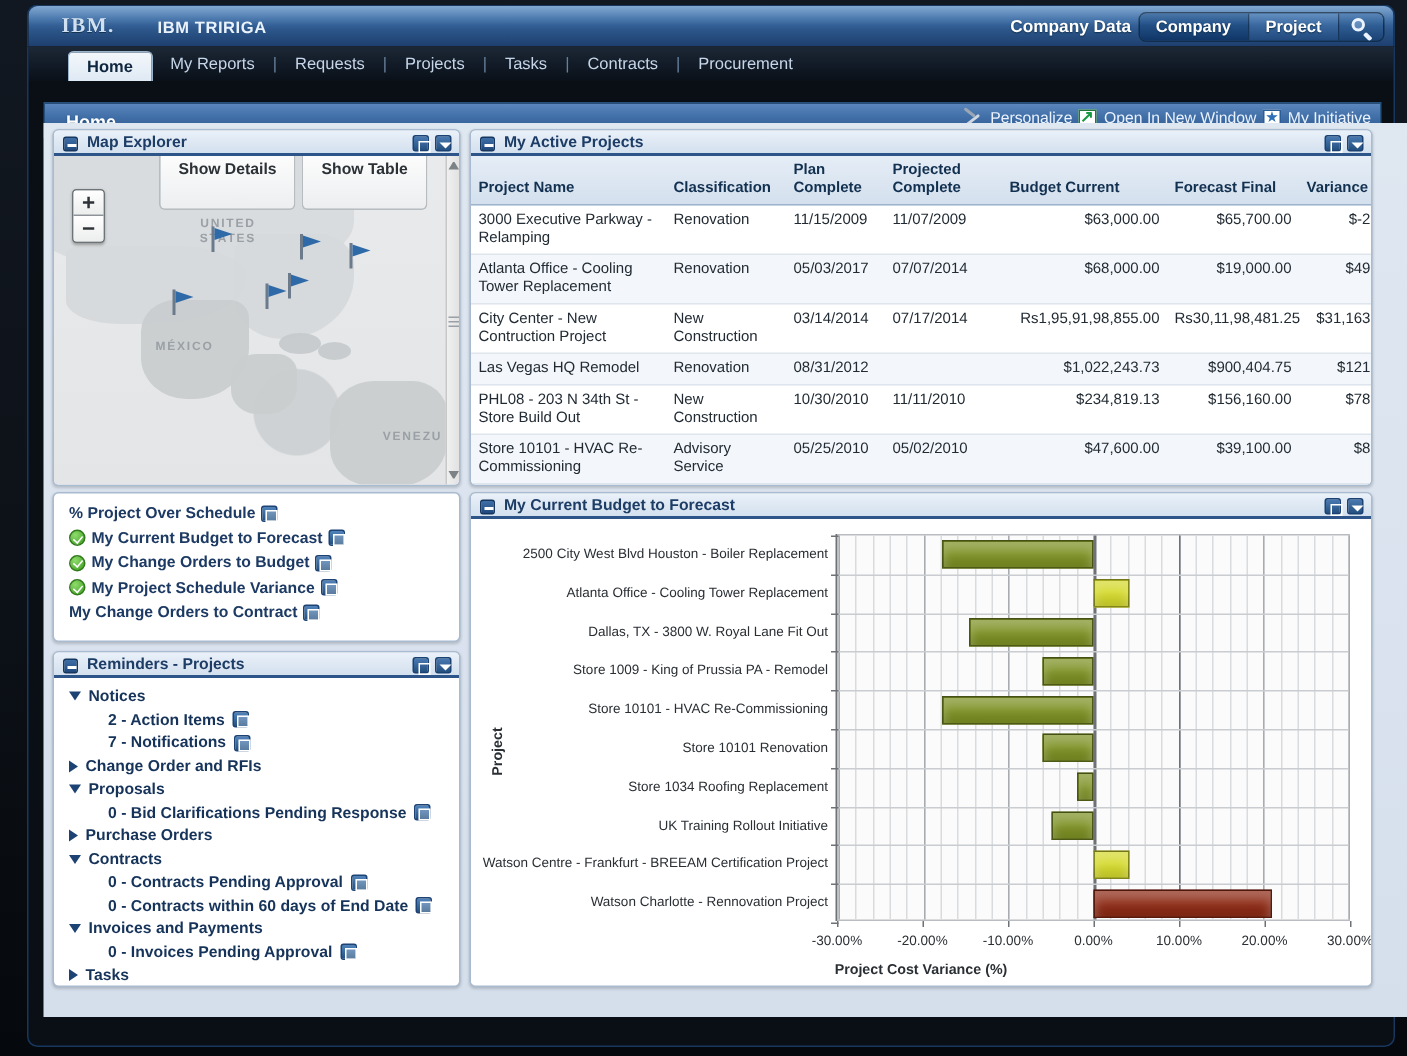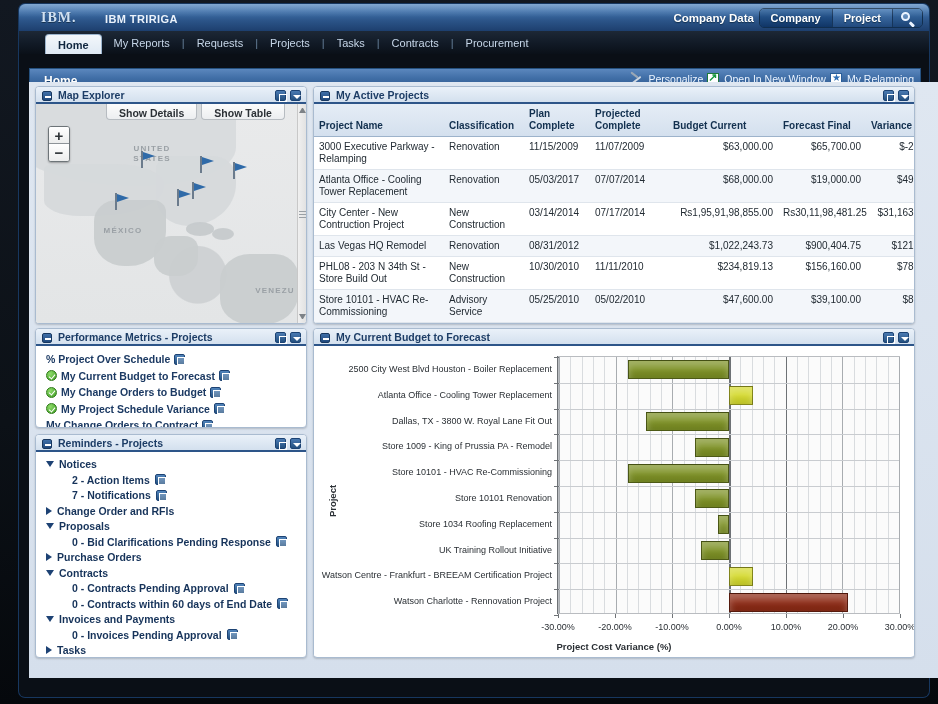--- a/index.html
+++ b/index.html
@@ -203,21 +203,21 @@
     overflow:hidden;
   }
   .landmass {
     position:absolute; background:#d6d9db; opacity:.95;
   }
   .map-tabs { position:absolute; left: 70px; top: 0px; display:flex; z-index:4; }
   .map-tab {
     background: linear-gradient(180deg,#fcfcfc,#eceef0);
     border:1px solid #b7bcc1; border-top:none;
     border-radius: 0 0 4px 4px;
-    padding: 3px 12px 0; margin-right: 4px;
+    padding: 3px 12px 20px; margin-right: 4px;
     font-size: 10.5px; font-weight: bold; color:#2c3136; cursor:pointer;
   }
   .zoom-ctl {
     position:absolute; left: 12px; top: 22px; width: 22px; z-index:4;
     border:1px solid #6d7478; border-radius:3px; overflow:hidden;
     background:#fbfbfb; box-shadow: 0 1px 2px rgba(0,0,0,.3);
   }
   .zoom-ctl div {
     height: 17px; display:flex; align-items:center; justify-content:center;
     font-size: 15px; font-weight:bold; color:#2e3337; cursor:pointer;
@@ -392,21 +392,21 @@
         <div class="hdr-action">
           <span class="ico-personalize"></span>
           <span>Personalize</span>
         </div>
         <div class="hdr-action">
           <span class="ico-newwin"></span>
           <span>Open In New Window</span>
         </div>
         <div class="hdr-action">
           <span class="ico-bookmark"></span>
-          <span>My Relamping</span>
+          <span>My Initiative</span>
         </div>
       </div>
     </div>
 
     <div class="workspace">
 
       <div class="portlet" id="map-portlet">
         <div class="portlet-head">
           <span class="ph-collapse"></span>
           <span class="ph-title">Map Explorer</span>
@@ -474,28 +474,20 @@
                 <i></i>
                 <i></i>
                 <i></i>
               </div>
             <div class="arrow-dn"></div>
           </div>
         </div>
       </div>
 
       <div class="portlet" id="perf-portlet">
-        <div class="portlet-head">
-          <span class="ph-collapse"></span>
-          <span class="ph-title">Performance Metrics - Projects</span>
-          <span class="ph-controls">
-            <span class="ph-btn restore"></span>
-            <span class="ph-btn menu"></span>
-          </span>
-        </div>
         <div class="metric-list" id="metrics-host">
             <div class="metric-row">
               <span class="label">% Project Over Schedule</span>
               <span class="launch-ico"></span>
             </div>
             <div class="metric-row">
               <span class="check-ico"></span>
               <span class="label">My Current Budget to Forecast</span>
               <span class="launch-ico"></span>
             </div>

